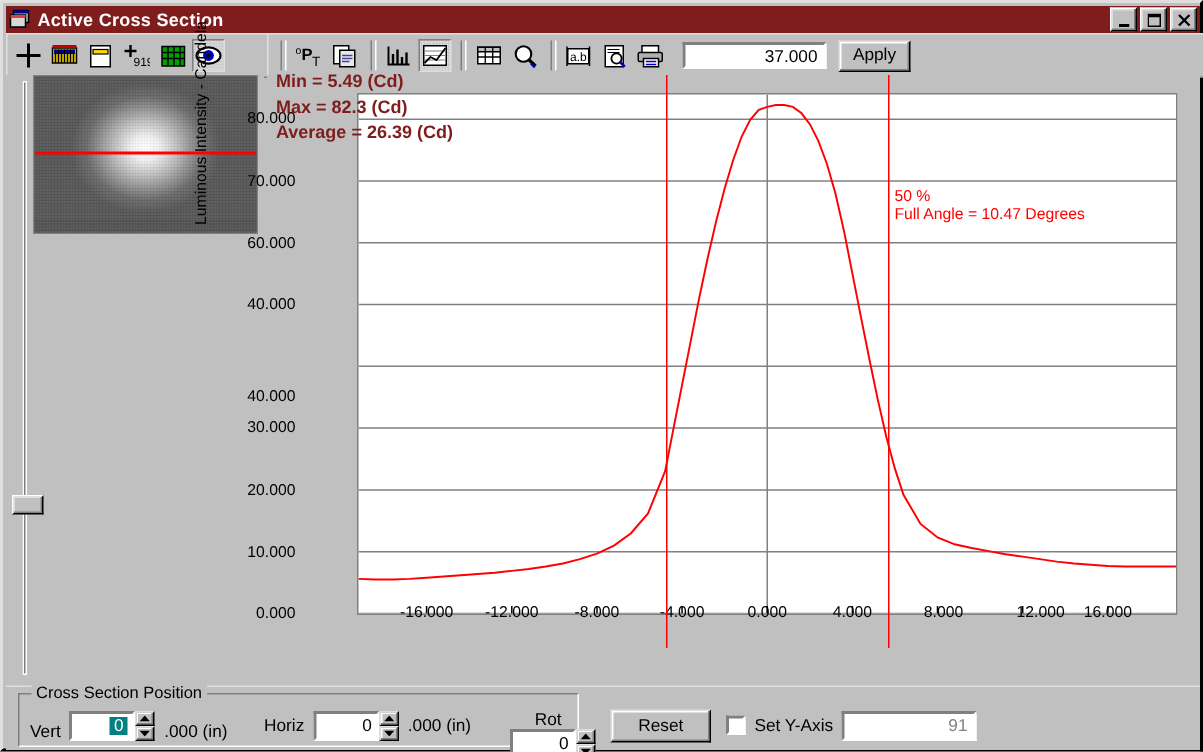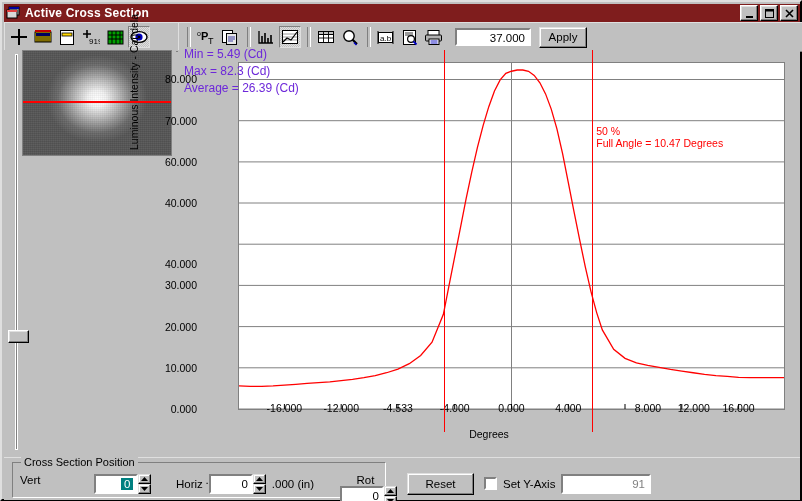--- a/index.html
+++ b/index.html
@@ -67,21 +67,21 @@
   .chartpane{position:absolute;left:176px;top:48px;width:622px;height:407px;background:#c0c0c0;}
   .plot{position:absolute;left:60px;top:12px;width:547px;height:348px;background:#fff;
         border:1px solid #808080;box-sizing:border-box;}
   .ylabel{position:absolute;left:-50px;top:100px;font-size:10.5px;color:#000;
           transform:rotate(-90deg);transform-origin:left top;white-space:nowrap;}
   .xlabel{position:absolute;left:0;right:0;top:378px;text-align:center;font-size:10.5px;color:#000;}
   .ytick{position:absolute;right:603px;font-size:10.5px;color:#000;white-space:nowrap;
          text-align:right;transform:translateY(-50%);}
   .xtick{position:absolute;top:352px;font-size:10.5px;color:#000;white-space:nowrap;
          transform:translateX(-50%);}
-  .stats{position:absolute;left:6px;top:-4px;font-size:12px;font-weight:normal;color:#6d28d9;
+  .stats{position:absolute;left:6px;top:-4px;font-size:12px;font-weight:bold;color:#7f1d1d;
          line-height:17px;white-space:nowrap;z-index:6;}
   .annot{position:absolute;font-size:10.5px;color:#f00;line-height:12px;white-space:nowrap;z-index:6;}
   .vmark{position:absolute;top:-12px;width:1px;background:#f00;z-index:5;}
 
   
   .bottom{position:absolute;left:2px;top:455px;width:796px;height:42px;background:#c0c0c0;
           border-top:1px solid #dfdfdf;}
   .group{position:absolute;left:8px;top:4px;width:372px;height:34px;
          border:1px solid;border-color:#808080 #fff #fff #808080;}
   .group-title{position:absolute;left:8px;top:-7px;background:#c0c0c0;padding:0 3px;
@@ -262,21 +262,21 @@
       <svg width="20" height="17" viewBox="0 0 20 17">
         <rect x="4" y="1.5" width="11" height="5" fill="#fff" stroke="#000"></rect>
         <rect x="1.5" y="6" width="16" height="6" rx="1" fill="#b0b0b0" stroke="#000"></rect>
         <rect x="5" y="10" width="10" height="5.5" fill="#fff" stroke="#000"></rect>
         <g stroke="#0000c0" stroke-width=".9">
             <path d="M6.5 12 h7 M6.5 14 h7"></path>
           </g>
       </svg>
     </div>
 
-    <div class="fld" style="width:76px;margin-left:8px;">37.000</div>
+    <div class="fld" style="width:96px;margin-left:8px;">37.000</div>
     <div class="btn" style="width:48px;height:21px;margin-left:8px;">Apply</div>
   </div>
 
   <div class="leftpane">
     <div class="trackbar">
       <div class="track-groove"></div>
       <div class="thumbnail-handle"></div>
     </div>
     <div class="thumb">
       <div class="beam"></div>
@@ -305,41 +305,40 @@
           <line x1="272.5" y1="346" x2="272.5" y2="341" stroke="#000" stroke-width="1"></line>
           <line x1="329.3" y1="346" x2="329.3" y2="341" stroke="#000" stroke-width="1"></line>
           <line x1="386.0" y1="346" x2="386.0" y2="341" stroke="#000" stroke-width="1"></line>
           <line x1="442.8" y1="346" x2="442.8" y2="341" stroke="#000" stroke-width="1"></line>
           <line x1="499.6" y1="346" x2="499.6" y2="341" stroke="#000" stroke-width="1"></line>
           <polyline points="0.00,322.93 11.35,323.35 22.71,323.35 34.06,322.93 45.42,322.11 56.77,321.29 68.12,320.46 79.48,319.64 90.83,318.81 102.19,317.58 113.54,316.34 124.90,314.70 136.25,312.64 147.60,309.75 158.96,306.05 170.31,300.69 181.67,292.45 193.02,279.27 204.38,251.26 210.05,222.43 215.73,193.60 221.41,164.76 227.08,135.93 232.76,109.15 238.44,84.44 244.11,62.61 249.79,43.66 255.47,28.01 261.15,16.89 266.82,10.30 272.50,8.24 278.18,7.00 283.85,7.00 289.53,8.24 295.21,12.36 300.89,19.77 306.56,30.89 312.24,46.13 317.92,65.90 323.59,90.62 329.27,119.45 334.95,148.29 340.63,176.71 346.30,203.89 351.98,228.61 357.66,249.61 363.33,266.91 374.69,286.27 386.04,295.34 397.40,299.87 408.75,302.34 420.10,304.40 431.46,306.46 442.81,308.10 454.17,309.75 465.52,311.40 476.88,312.64 488.23,313.46 499.58,314.28 510.94,314.70 522.29,314.70 533.65,314.70 545.00,314.70" fill="none" stroke="#ff0000" stroke-width="1.3"></polyline>
         </svg>
     </div>
 
     <div class="ylabel">Luminous Intensity - Candela</div>
-    <div class="xlabel">Degrees</div>
 
     <div id="yticks">
         <div class="ytick" style="top: 359px;">0.000</div>
         <div class="ytick" style="top: 317.81px;">10.000</div>
         <div class="ytick" style="top: 276.619px;">20.000</div>
         <div class="ytick" style="top: 235.429px;">30.000</div>
         <div class="ytick" style="top: 194.238px; margin-top: 20px;">40.000</div>
         <div class="ytick" style="top: 153.048px;">40.000</div>
         <div class="ytick" style="top: 111.857px; padding-left: 41px;">60.000</div>
         <div class="ytick" style="top: 70.6667px;">70.000</div>
         <div class="ytick" style="top: 29.4762px;">80.000</div>
       </div>
     <div id="xticks">
         <div class="xtick" style="left: 106.417px;">-16.000</div>
         <div class="xtick" style="left: 163.188px;">-12.000</div>
-        <div class="xtick" style="left: 219.958px;">-4.533</div>
+        <div class="xtick" style="left: 219.958px;">-8.000</div>
         <div class="xtick" style="left: 276.729px;">-4.000</div>
         <div class="xtick" style="left: 333.5px;">0.000</div>
         <div class="xtick" style="left: 390.271px;">4.000</div>
-        <div class="xtick" style="left: 460px; padding-left: 20px;">8.000</div>
+        <div class="xtick" style="left: 441px; padding-left: 20px;">8.000</div>
         <div class="xtick" style="left: 503.812px; margin-left: 12px;">12.000</div>
         <div class="xtick" style="left: 560.583px;">16.000</div>
       </div>
 
     <div class="stats">
       <div>Min = 5.49 (Cd)</div>
       <div>Max = 82.3 (Cd)</div>
       <div>Average = 26.39 (Cd)</div>
     </div>
 
@@ -352,21 +351,21 @@
         <div class="vmark" style="left: 265.659px; top: 0px; height: 382px; background: rgb(255, 0, 0);"></div>
         <div class="vmark" style="left: 414.257px; top: 0px; height: 382px; background: rgb(255, 0, 0);"></div>
       </div>
   </div>
 
   <div class="bottom">
     <div class="group">
       <div class="group-title">Cross Section Position</div>
     </div>
 
-    <div style="position:absolute;left:16px;top:16px;display:flex;align-items:flex-start;gap:48px;">
+    <div style="position:absolute;left:16px;top:16px;display:flex;align-items:flex-end;">
       <span class="ctl-lbl">Vert</span>
       <div class="spin-wrap" style="margin-left:6px;">
         <div class="spin-fld"><span class="sel-box">0</span></div>
         <div class="spin-btns">
           <div class="spin-b">
               <svg width="7" height="4" viewBox="0 0 7 4">
                 <path d="M3.5 0 L7 4 L0 4 Z" fill="#000"></path>
               </svg>
             </div>
           <div class="spin-b">

